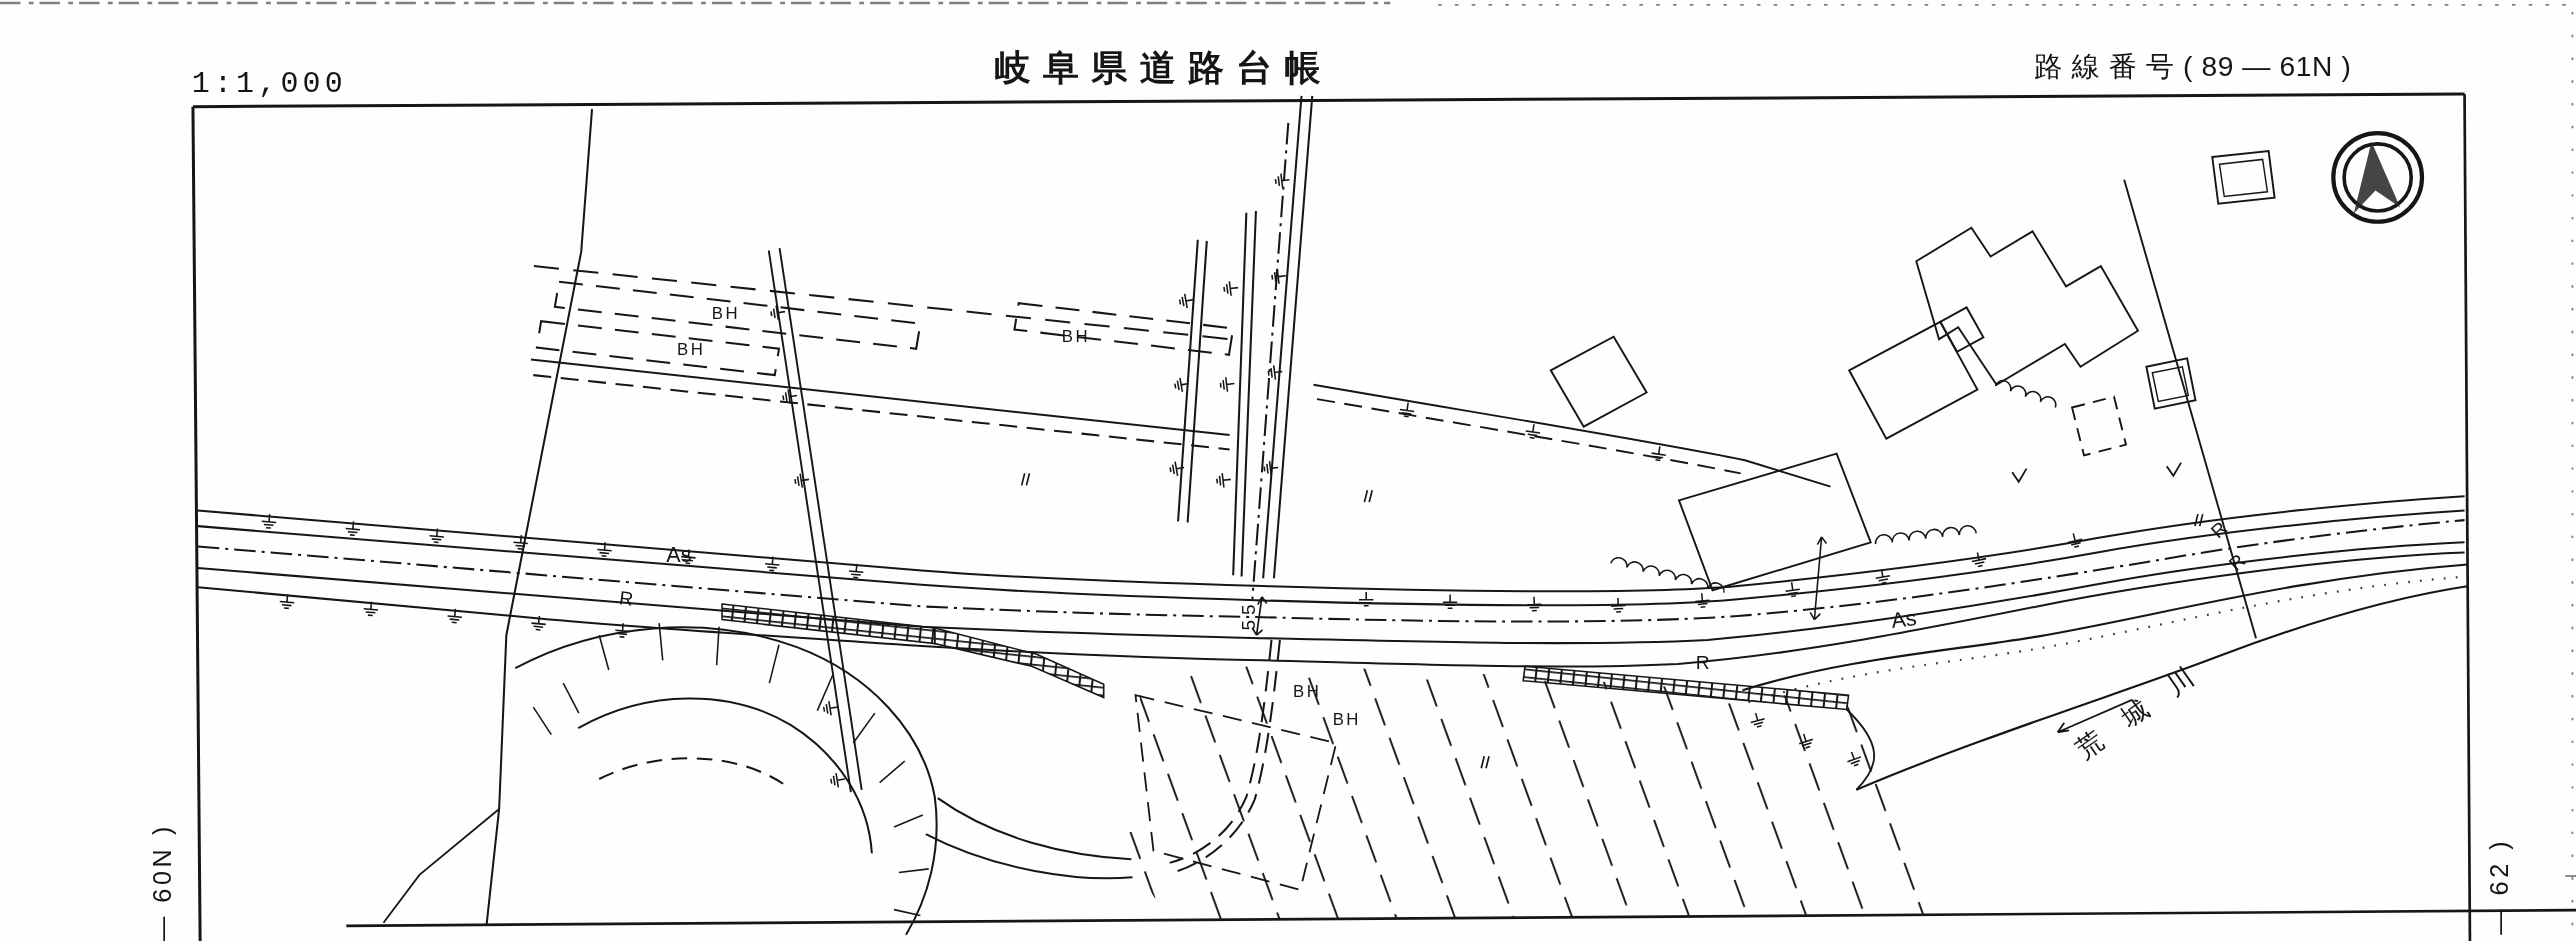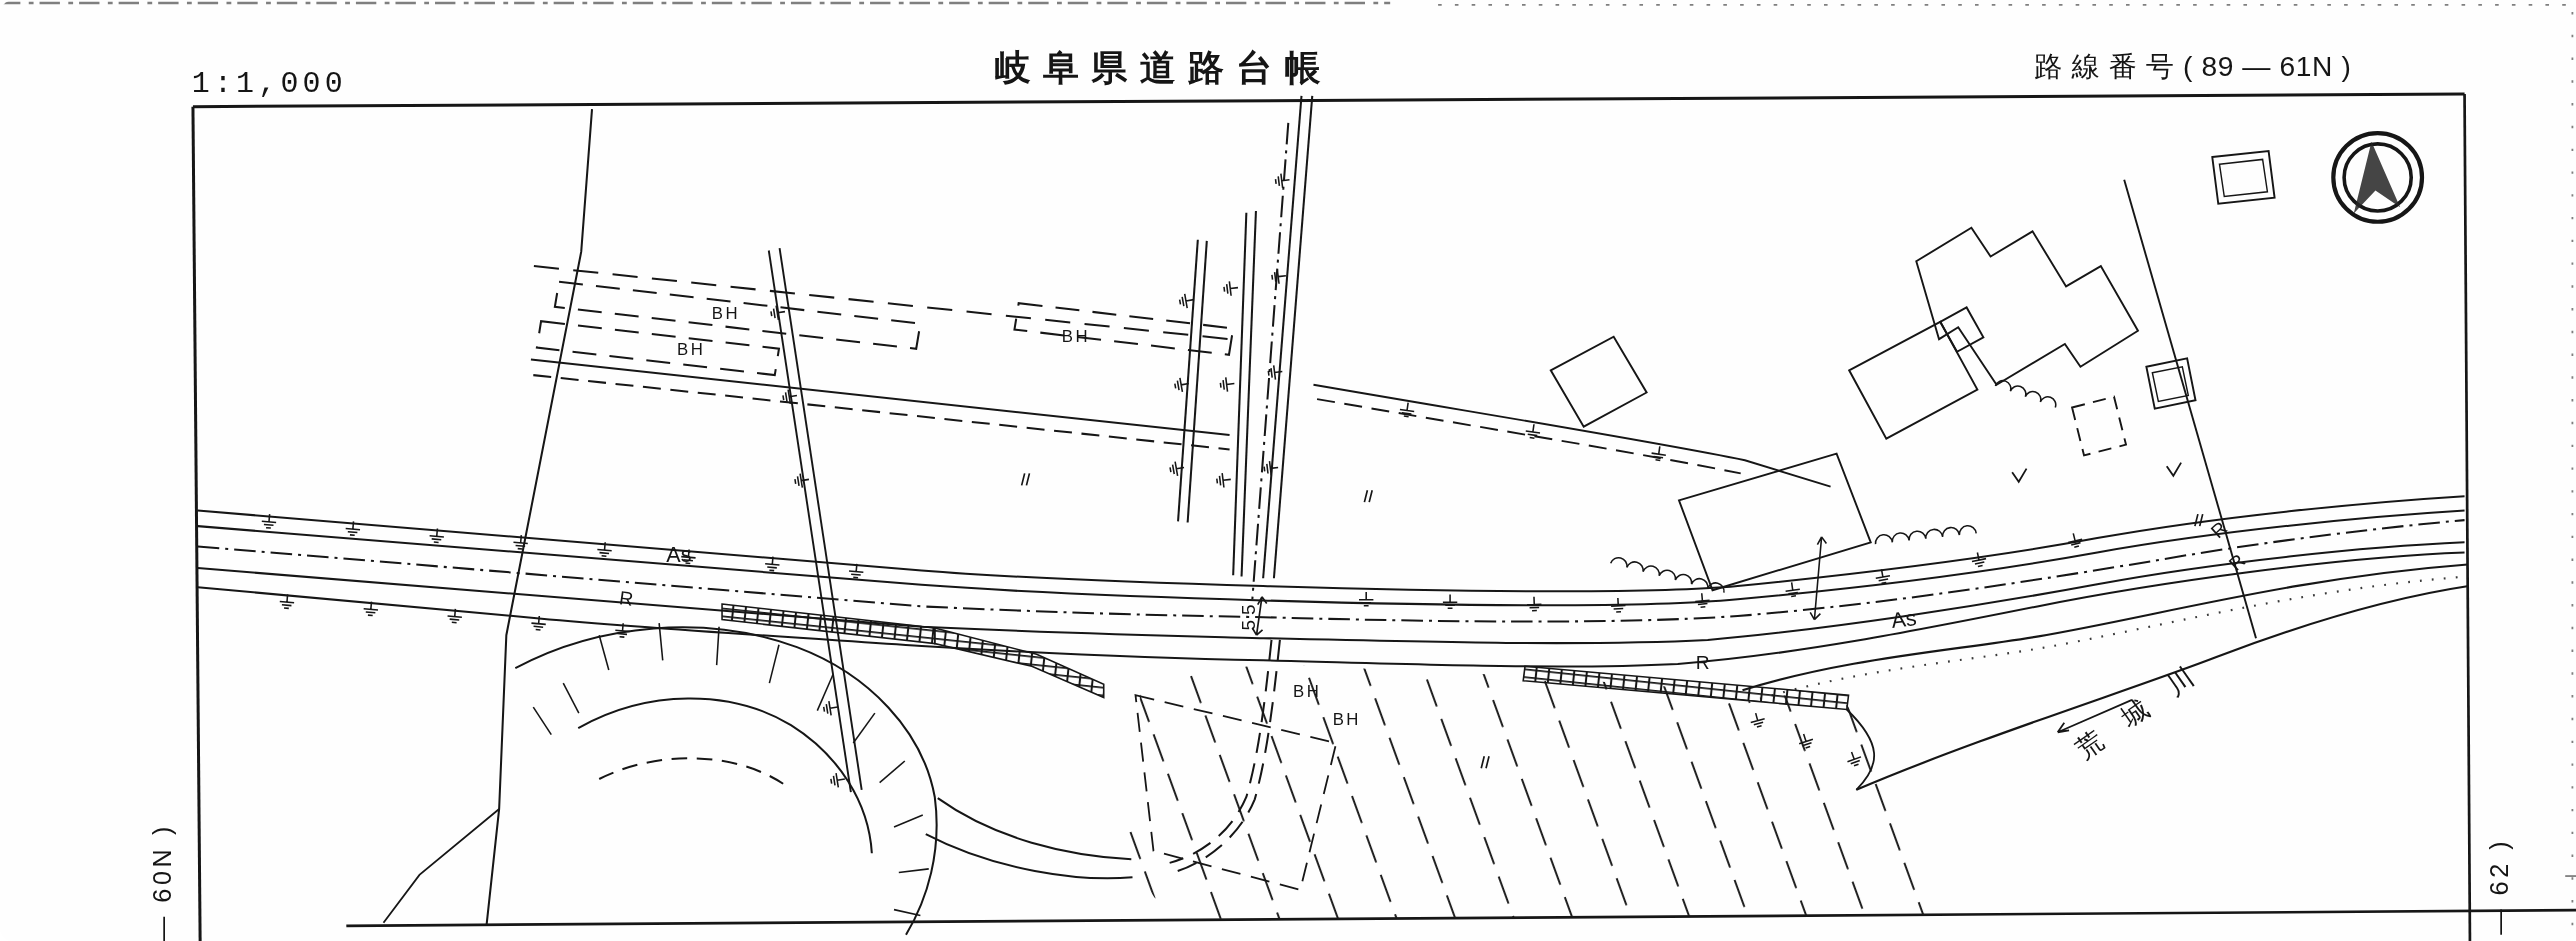--- a/index.html
+++ b/index.html
@@ -1,17 +1,17 @@
 <!DOCTYPE html>
 <html style="font-size:9.6px"><head>
 <meta charset="utf-8">
 <style>
   html,body{margin:0;padding:0;background:#ffffff;}
   .sheet{position:relative;width:2576px;height:942px;background:#fefefe;overflow:hidden;
-         font-family:"Liberation Sans",sans-serif;border-radius:14px;}
+         font-family:"Liberation Sans",sans-serif;}
   svg{position:absolute;left:0;top:0;}
   svg text{fill:#151515;}
   .ink{stroke:#161616;fill:none;}
 </style>
 </head>
 <body>
 
 <div class="sheet">
 <svg width="2576" height="942" viewBox="0 0 4299 1572">
   <defs>

